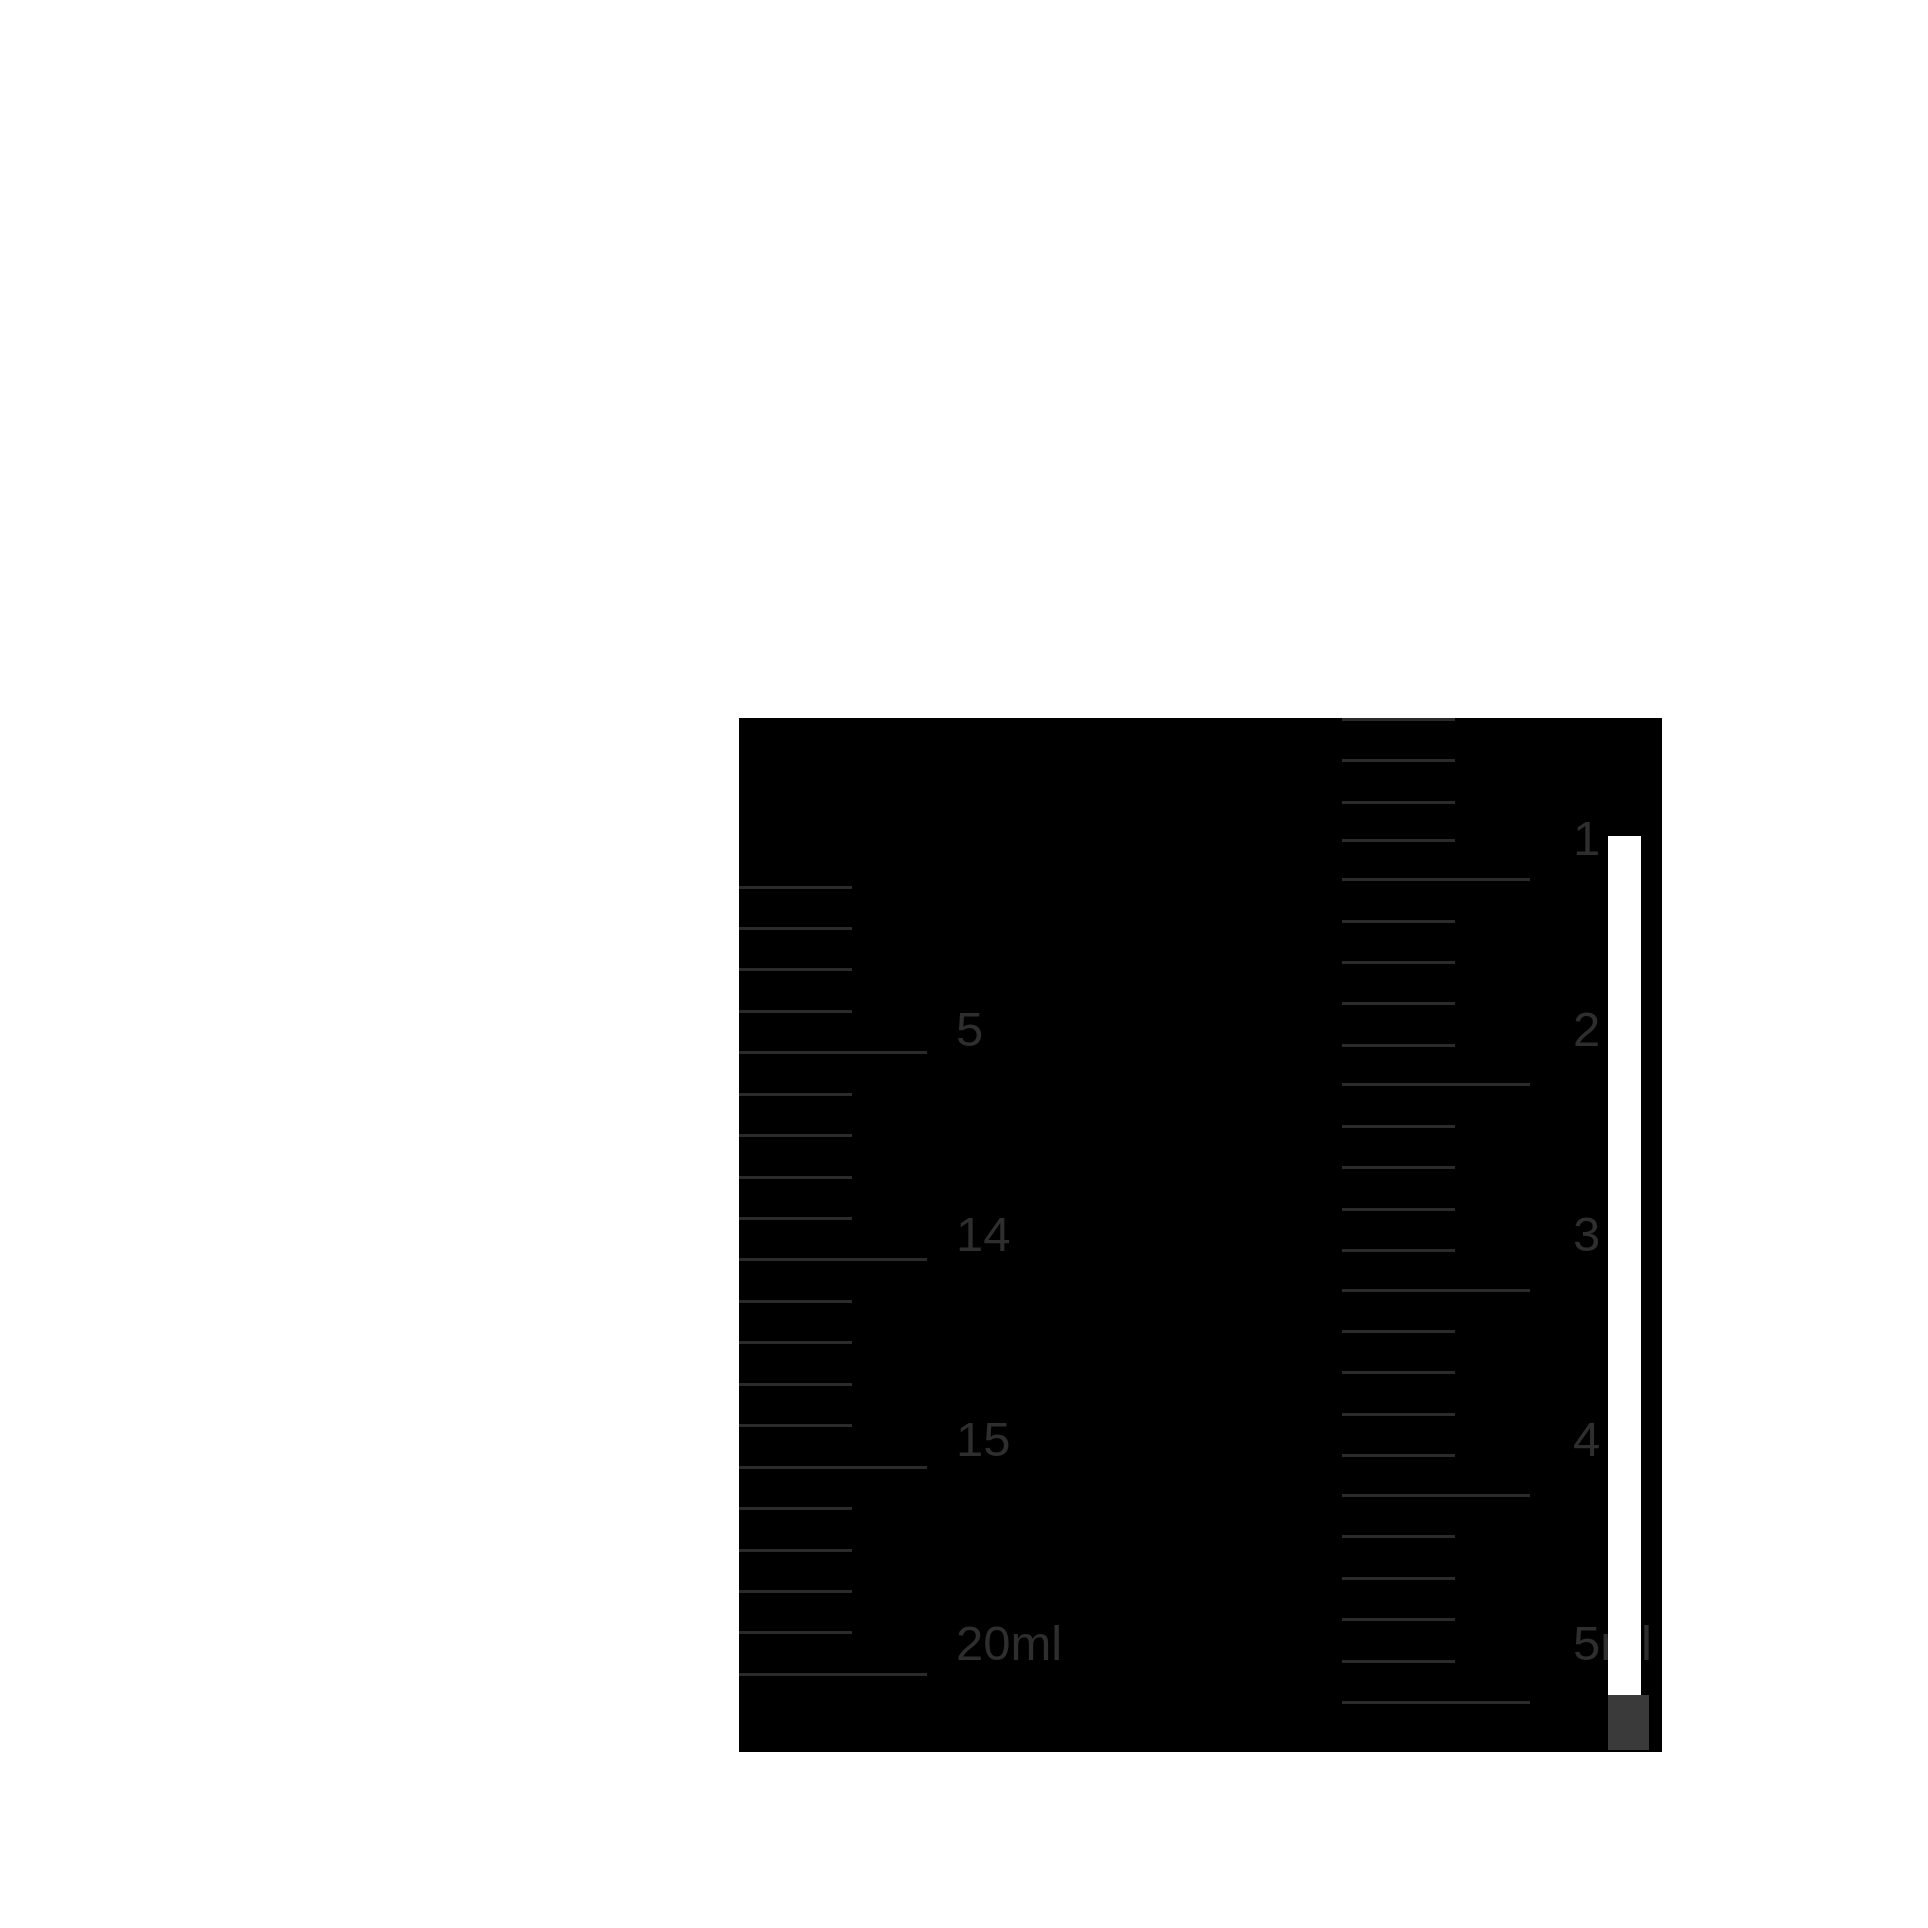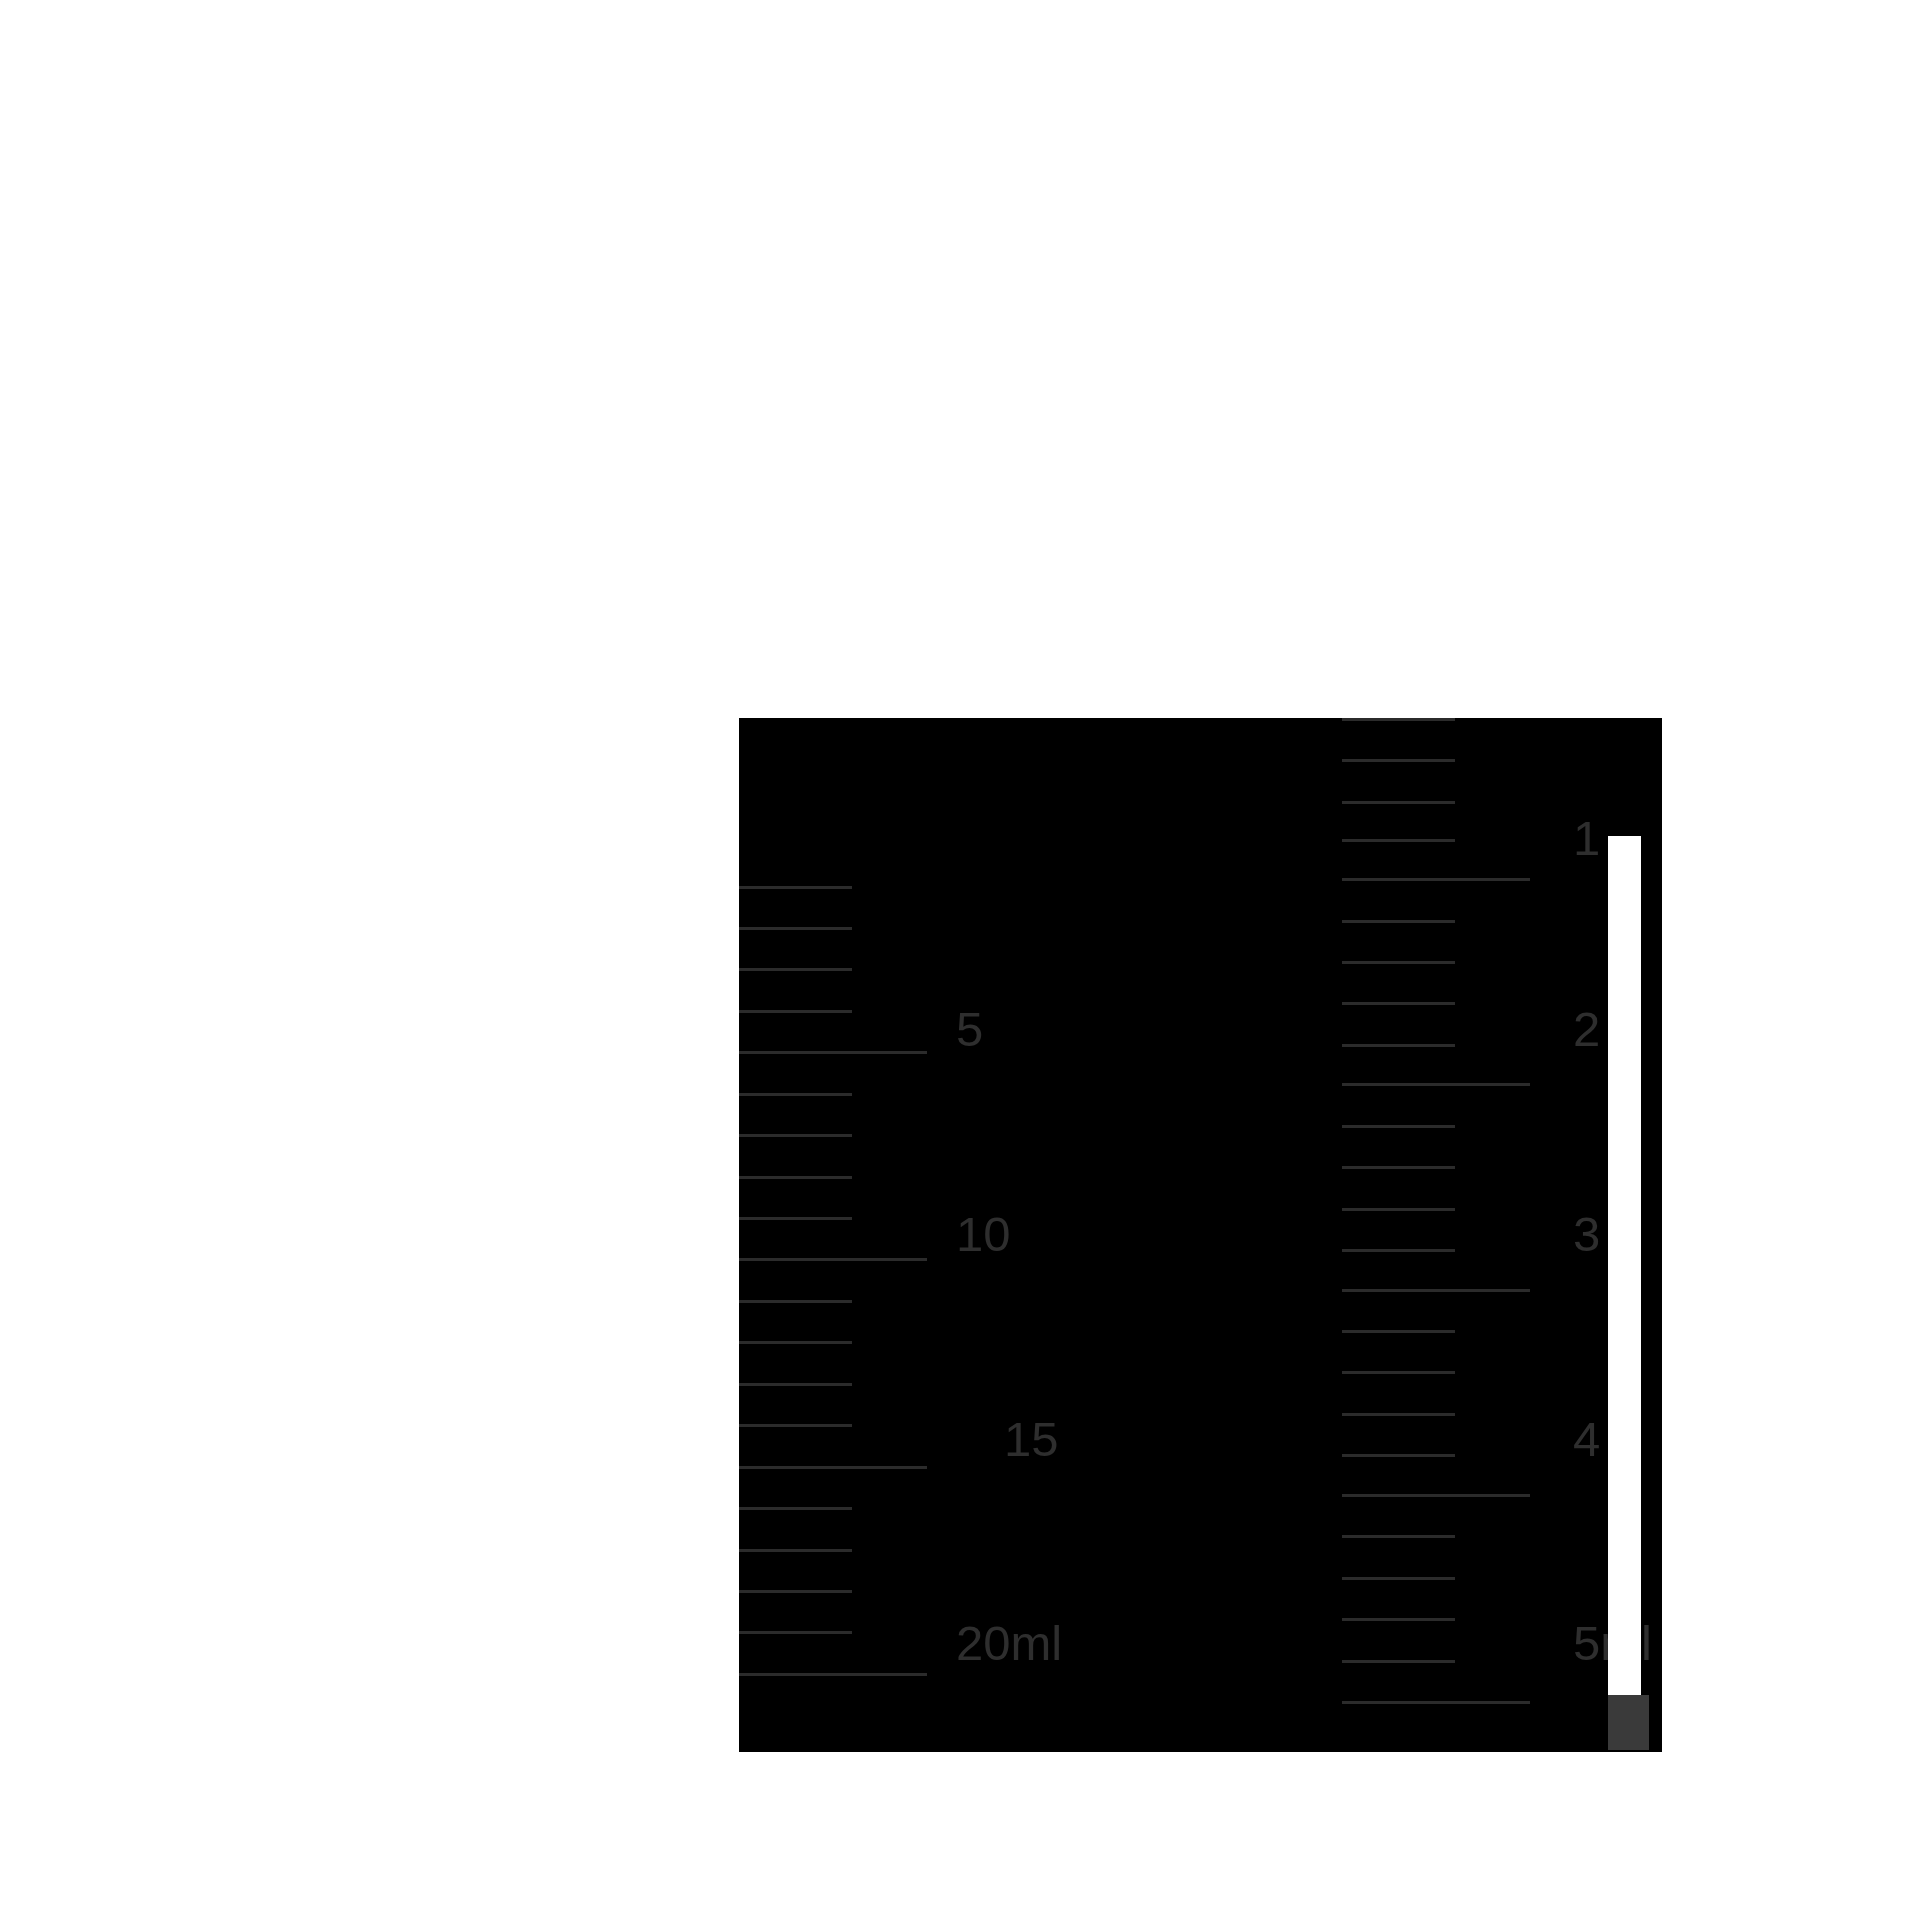--- a/index.html
+++ b/index.html
@@ -100,22 +100,22 @@
         <div class="tick minor" style="left: 0px; top: 623px;"></div>
         <div class="tick minor" style="left: 0px; top: 665px;"></div>
         <div class="tick minor" style="left: 0px; top: 706px;"></div>
         <div class="tick major" style="left: 0px; top: 748px;"></div>
         <div class="tick minor" style="left: 0px; top: 789px;"></div>
         <div class="tick minor" style="left: 0px; top: 831px;"></div>
         <div class="tick minor" style="left: 0px; top: 872px;"></div>
         <div class="tick minor" style="left: 0px; top: 913px;"></div>
         <div class="tick major" style="left: 0px; top: 955px;"></div>
         <div class="tick-label" style="left: 217px; top: 287px;">5</div>
-        <div class="tick-label" style="left: 217px; top: 492px;">10</div>
-        <div class="tick-label" style="left: 217px; top: 697px; margin-left: 48px;">15</div>
+        <div class="tick-label" style="left: 217px; top: 492px;">14</div>
+        <div class="tick-label" style="left: 217px; top: 697px;">15</div>
         <div class="tick-label" style="left: 217px; top: 901px;">20ml</div>
       </div>
 
     <div class="scale scale-right" id="right-scale">
 
     <div class="tick minor" style="left: 0px; top: 0px;"></div>
         <div class="tick minor" style="left: 0px; top: 41px;"></div>
         <div class="tick minor" style="left: 0px; top: 83px;"></div>
         <div class="tick minor" style="left: 0px; top: 121px;"></div>
         <div class="tick major" style="left: 0px; top: 160px;"></div>

